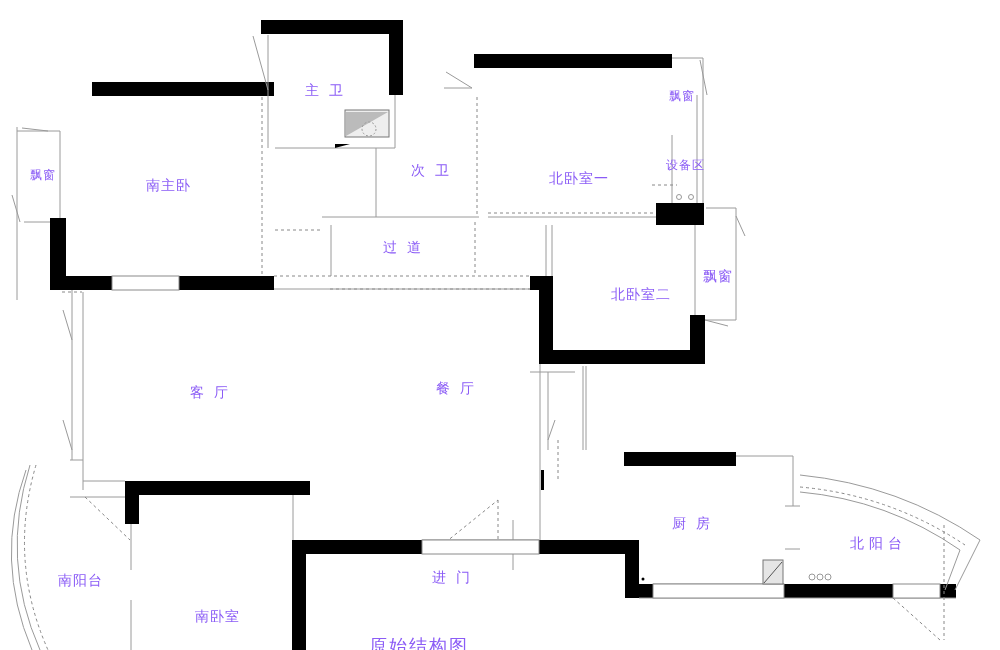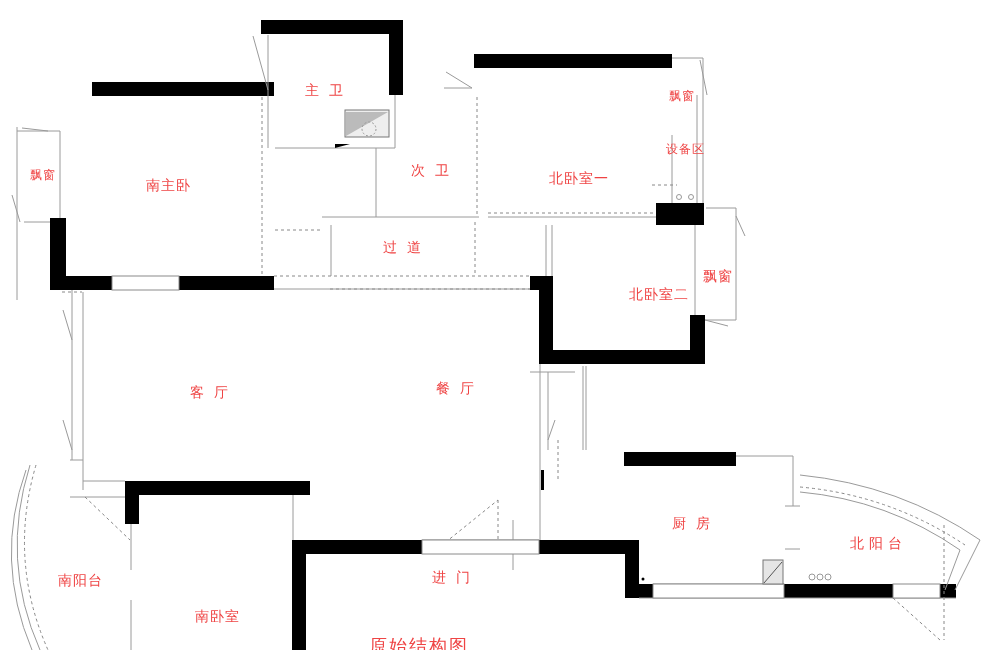--- a/index.html
+++ b/index.html
@@ -2,21 +2,21 @@
 <html><head>
 <meta charset="utf-8">
 <style>
   html, body { margin: 0; padding: 0; background: #ffffff; }
   body { width: 1000px; height: 650px; overflow: hidden; position: relative; font-family: "DejaVu Sans", sans-serif; }
   #plan { position: absolute; left: 0; top: 0; width: 1000px; height: 650px; }
   .wall { fill: #000000; }
   .thin { stroke: #9a9a9a; stroke-width: 1; fill: none; }
   .dash { stroke: #888888; stroke-width: 1; fill: none; stroke-dasharray: 3 3; }
   .win { fill: #ffffff; stroke: #8a8a8a; stroke-width: 1; }
-  .label { position: absolute; color: #ef4444; font-size: 14px; white-space: nowrap; letter-spacing: 1px; }
+  .label { position: absolute; color: #8b5cf6; font-size: 14px; white-space: nowrap; letter-spacing: 1px; }
   .label.sm { font-size: 12px; }
   .label.wide { letter-spacing: 10px; }
   .label.title { font-size: 18px; letter-spacing: 2px; }
 </style>
 </head>
 <body>
 
 <svg id="plan" viewBox="0 0 1000 650" xmlns="http://www.w3.org/2000/svg">
 
   <g>
@@ -176,23 +176,23 @@
     <path class="thin" d="M 700 60 L 707 95"></path>
     <path class="thin" d="M 548 440 L 555 420"></path>
   </g>
 </svg>
 
 <div class="label" style="left:146px;top:177px;">南主卧</div>
 <div class="label wide" style="left:305px;top:82px;">主卫</div>
 <div class="label wide" style="left:411px;top:162px;">次卫</div>
 <div class="label wide" style="left:383px;top:239px;">过道</div>
 <div class="label" style="left:549px;top:130px;margin-top:40px;">北卧室一</div>
-<div class="label sm" style="left:666px;top:141px;">设备区</div>
+<div class="label sm" style="left:666px;top:157px;">设备区</div>
 <div class="label sm" style="left:669px;top:88px;">飘窗</div>
-<div class="label" style="left:629px;top:286px;text-align:right;">北卧室二</div>
+<div class="label" style="left:611px;top:286px;text-align:right;">北卧室二</div>
 <div class="label" style="left:703px;top:268px;">飘窗</div>
 <div class="label sm" style="left:30px;top:167px;">飘窗</div>
 <div class="label wide" style="left:190px;top:384px;">客厅</div>
 <div class="label wide" style="left:436px;top:380px;">餐厅</div>
 <div class="label wide" style="left:672px;top:515px;">厨房</div>
 <div class="label" style="left:850px;top:535px;letter-spacing:5px;">北阳台</div>
 <div class="label" style="left:58px;top:572px;">南阳台</div>
 <div class="label" style="left:195px;top:572px;margin-top:36px;">南卧室</div>
 <div class="label wide" style="left:432px;top:569px;">进门</div>
 <div class="label title" style="left:369px;top:634px;">原始结构图</div>

